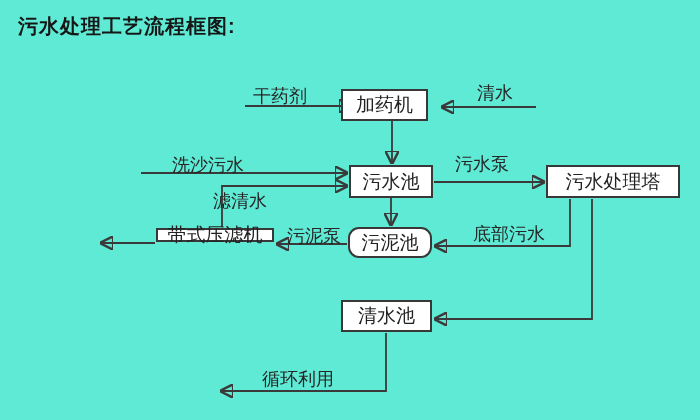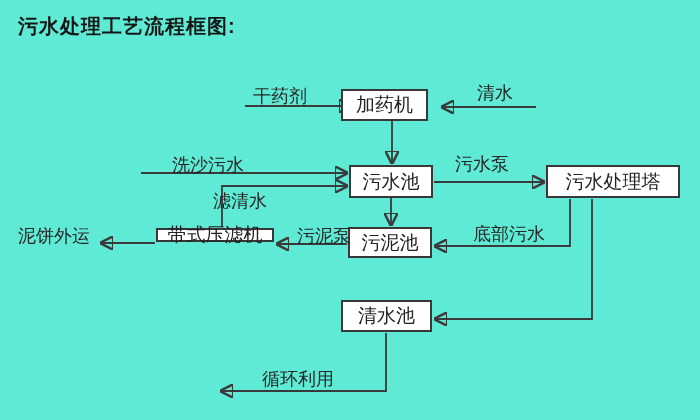--- a/index.html
+++ b/index.html
@@ -77,27 +77,26 @@
     <path d="M570,199 V246 H435" marker-end="url(#arr)"></path>
     <path d="M347,244 H277" marker-end="url(#arr)"></path>
     <path d="M155,243 H101" marker-end="url(#arr)"></path>
     <path d="M592,199 V319 H435" marker-end="url(#arr)"></path>
     <path d="M386,333 V391 H221" marker-end="url(#arr)"></path>
   </svg>
 
   <div class="node" style="left:341px; top:89px;  width:87px;  height:32px;">加药机</div>
   <div class="node" style="left:546px; top:165px; width:134px; height:33px;">污水处理塔</div>
   <div class="node" style="left:349px; top:165px; width:84px;  height:33px;">污水池</div>
-  <div class="node" style="left:348px; top:227px; width:84px;  height:31px;">污泥池</div>
+  <div class="node" style="left:348px; top:227px; width:84px;  height:31px;border-radius:11px;">污泥池</div>
   <div class="node" style="left:156px; top:228px; width:118px; height:14px;">带式压滤机</div>
   <div class="node" style="left:341px; top:300px; width:91px;  height:32px;">清水池</div>
 
   <div class="edge-label" style="left:253px; top:84px;">干药剂</div>
   <div class="edge-label" style="left:477px; top:81px;">清水</div>
   <div class="edge-label" style="left:172px; top:153px;">洗沙污水</div>
   <div class="edge-label" style="left:455px; top:152px;">污水泵</div>
   <div class="edge-label" style="left:213px; top:189px;">滤清水</div>
-  <div class="edge-label" style="left:297px; top:224px;">污泥泵</div>
+  <div class="edge-label" style="left:287px; top:224px;">污泥泵</div>
   <div class="edge-label" style="left:473px; top:222px;">底部污水</div>
-  <div class="edge-label" style="left:18px;  top:224px;">泥饼外运</div>
   <div class="edge-label" style="left:262px; top:367px;">循环利用</div>
 
 </div>
 
 </body></html>

